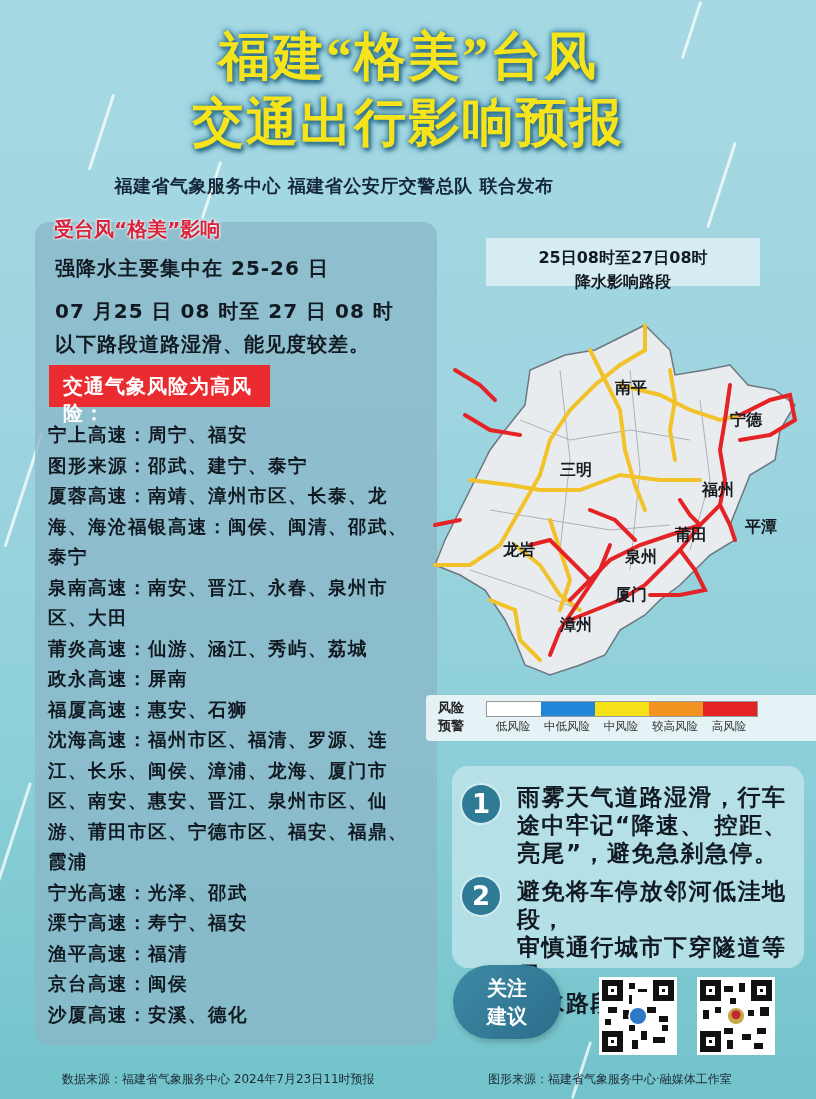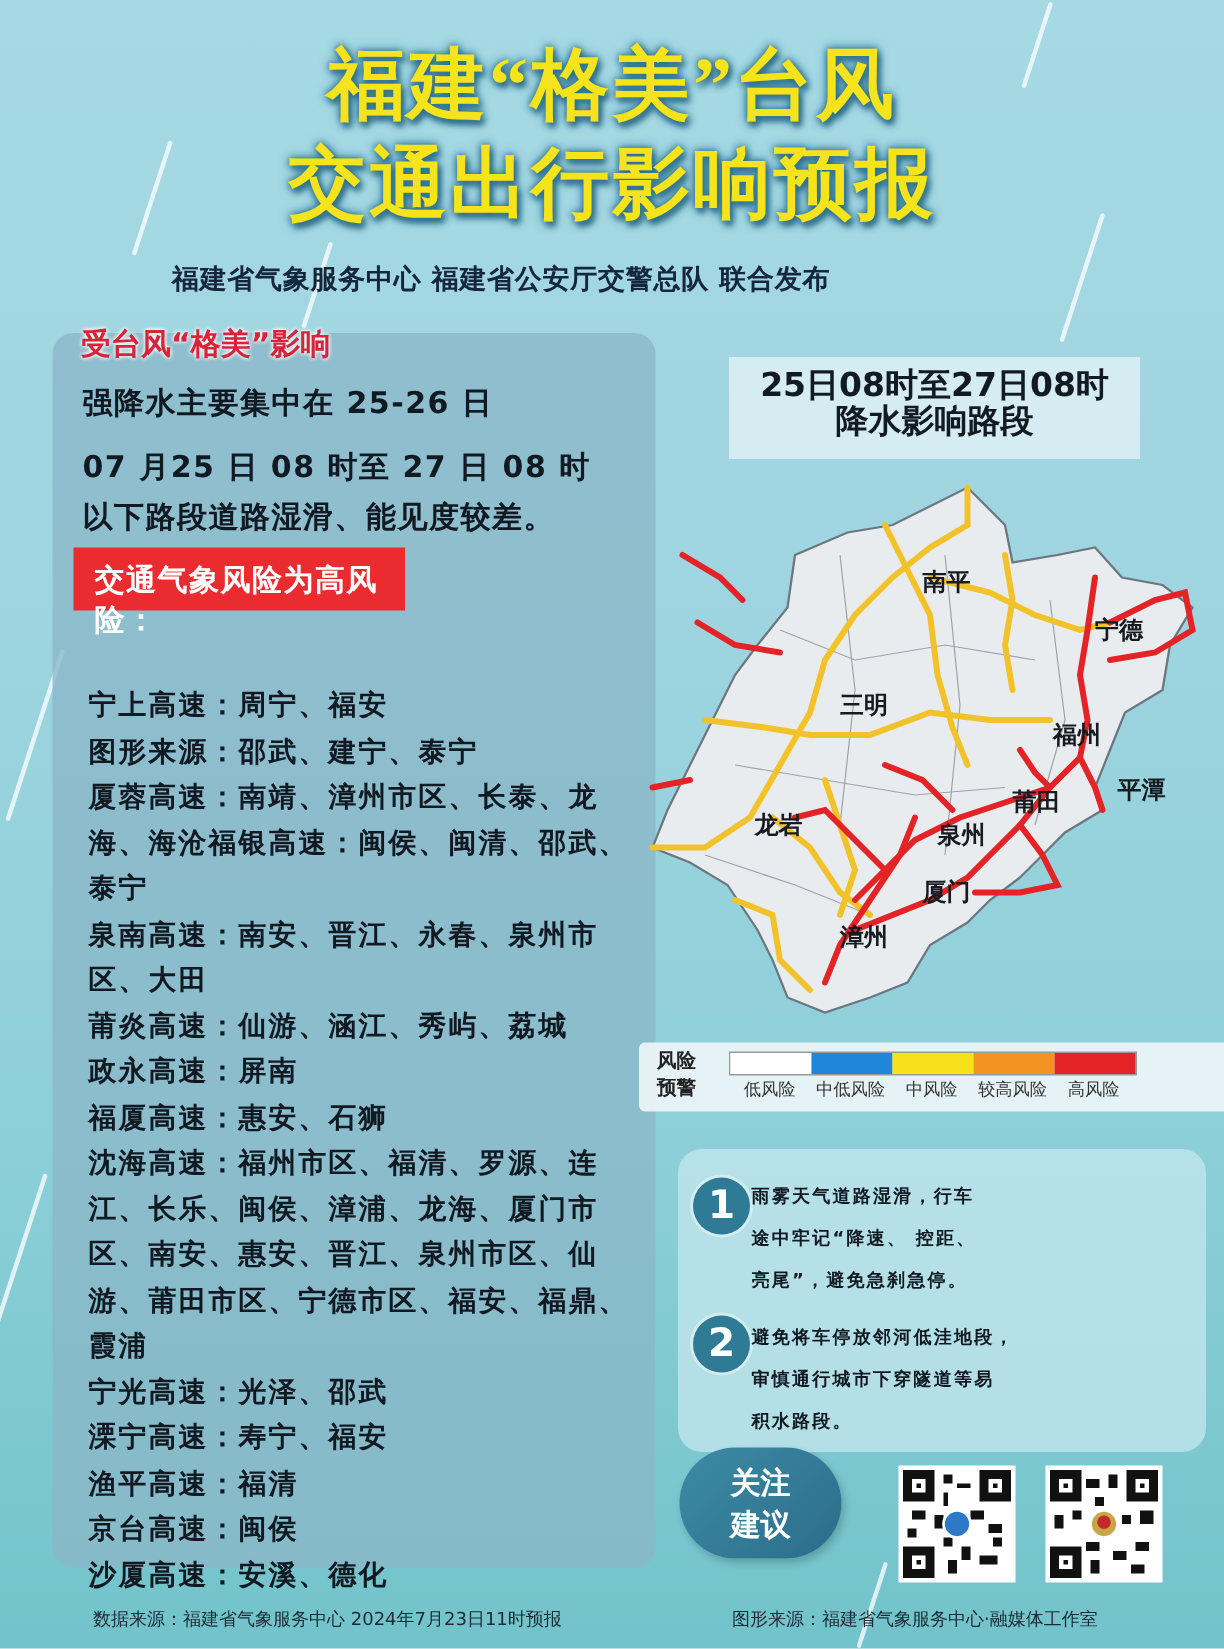--- a/index.html
+++ b/index.html
@@ -27,47 +27,47 @@
     background: rgba(139, 183, 200, 0.78); border-radius: 14px;
   }
   .lp-head { position: absolute; left: 54px; top: 216px; font-size: 20px; font-weight: bold; color: #d8233a;
     text-shadow: 0 0 3px #fff, 0 0 3px #fff; }
   .lp-line { position: absolute; left: 55px; font-size: 20px; font-weight: bold; color: #111a22; letter-spacing: 1px; }
   .risk-banner {
     position: absolute; left: 49px; top: 365px; width: 221px; height: 42px;
     background: #ea2b2f; color: #fff; font-size: 20px; font-weight: bold;
     padding: 8px 0 0 14px; letter-spacing: 1px;
   }
-  .roads { position: absolute; left: 59px; top: 420px; width: 370px; margin-top: 36px; }
+  .roads { position: absolute; left: 48px; top: 420px; width: 370px; }
   .road { font-size: 18.5px; font-weight: bold; color: #111a22; line-height: 30.5px; letter-spacing: 1.5px; }
   .map-caption {
-    position: absolute; left: 486px; top: 238px; width: 274px; height: 68px;
+    position: absolute; left: 486px; top: 238px; width: 274px; height: 48px;
     background: rgba(225, 240, 245, 0.82); text-align: center;
-    font-weight: bold; color: #121a22; font-size: 22px; line-height: 24px; padding-top: 8px;
+    font-weight: bold; color: #121a22; font-size: 16px; line-height: 24px; padding-top: 8px;
   }
   .map { position: absolute; left: 430px; top: 310px; width: 380px; height: 380px; }
   .legend {
     position: absolute; left: 426px; top: 695px; width: 401px; height: 46px;
     background: rgba(240,246,248,0.9); border-radius: 4px;
   }
   .legend-title { position: absolute; left: 12px; top: 4px; font-size: 13px; font-weight: bold; color: #222; line-height: 18px; }
   .legend-bar { position: absolute; left: 60px; top: 6px; display: flex; border: 1px solid #999; }
   .legend-bar span { display: block; width: 54px; height: 14px; }
   .legend-labels { position: absolute; left: 60px; top: 24px; display: flex; }
   .legend-labels span { display: block; width: 54px; text-align: center; font-size: 11.5px; color: #333; }
   .tips-panel {
     position: absolute; left: 452px; top: 766px; width: 352px; height: 202px;
     background: rgba(200, 232, 238, 0.72); border-radius: 16px;
   }
   .tip-num {
     position: absolute; width: 38px; height: 38px; border-radius: 50%;
     background: #2f7a95; color: #fff; font-weight: bold; font-size: 26px;
     text-align: center; line-height: 38px; box-shadow: 0 0 0 2px rgba(255,255,255,0.4);
   }
-  .tip-text { position: absolute; left: 501px; font-size: 12px; font-weight: bold; color: #111a22; line-height: 28px; letter-spacing: 1.5px; width: 280px; }
+  .tip-text { position: absolute; left: 517px; font-size: 23px; font-weight: bold; color: #111a22; line-height: 28px; letter-spacing: 1.5px; width: 280px; }
   .follow-btn {
     position: absolute; left: 453px; top: 965px; width: 108px; height: 74px;
     border-radius: 37px; background: linear-gradient(135deg, #3d8ba6, #2b6d8a);
     color: #fff; font-weight: bold; font-size: 20px; text-align: center; line-height: 28px; padding-top: 9px;
     box-shadow: 2px 3px 6px rgba(0,0,0,0.2);
   }
   .qr { position: absolute; top: 977px; width: 78px; height: 78px; background: #fff; padding: 3px; }
   .qr svg { width: 72px; height: 72px; }
   .footer { position: absolute; top: 1071px; font-size: 12px; color: #1c2a34; }
 </style>

